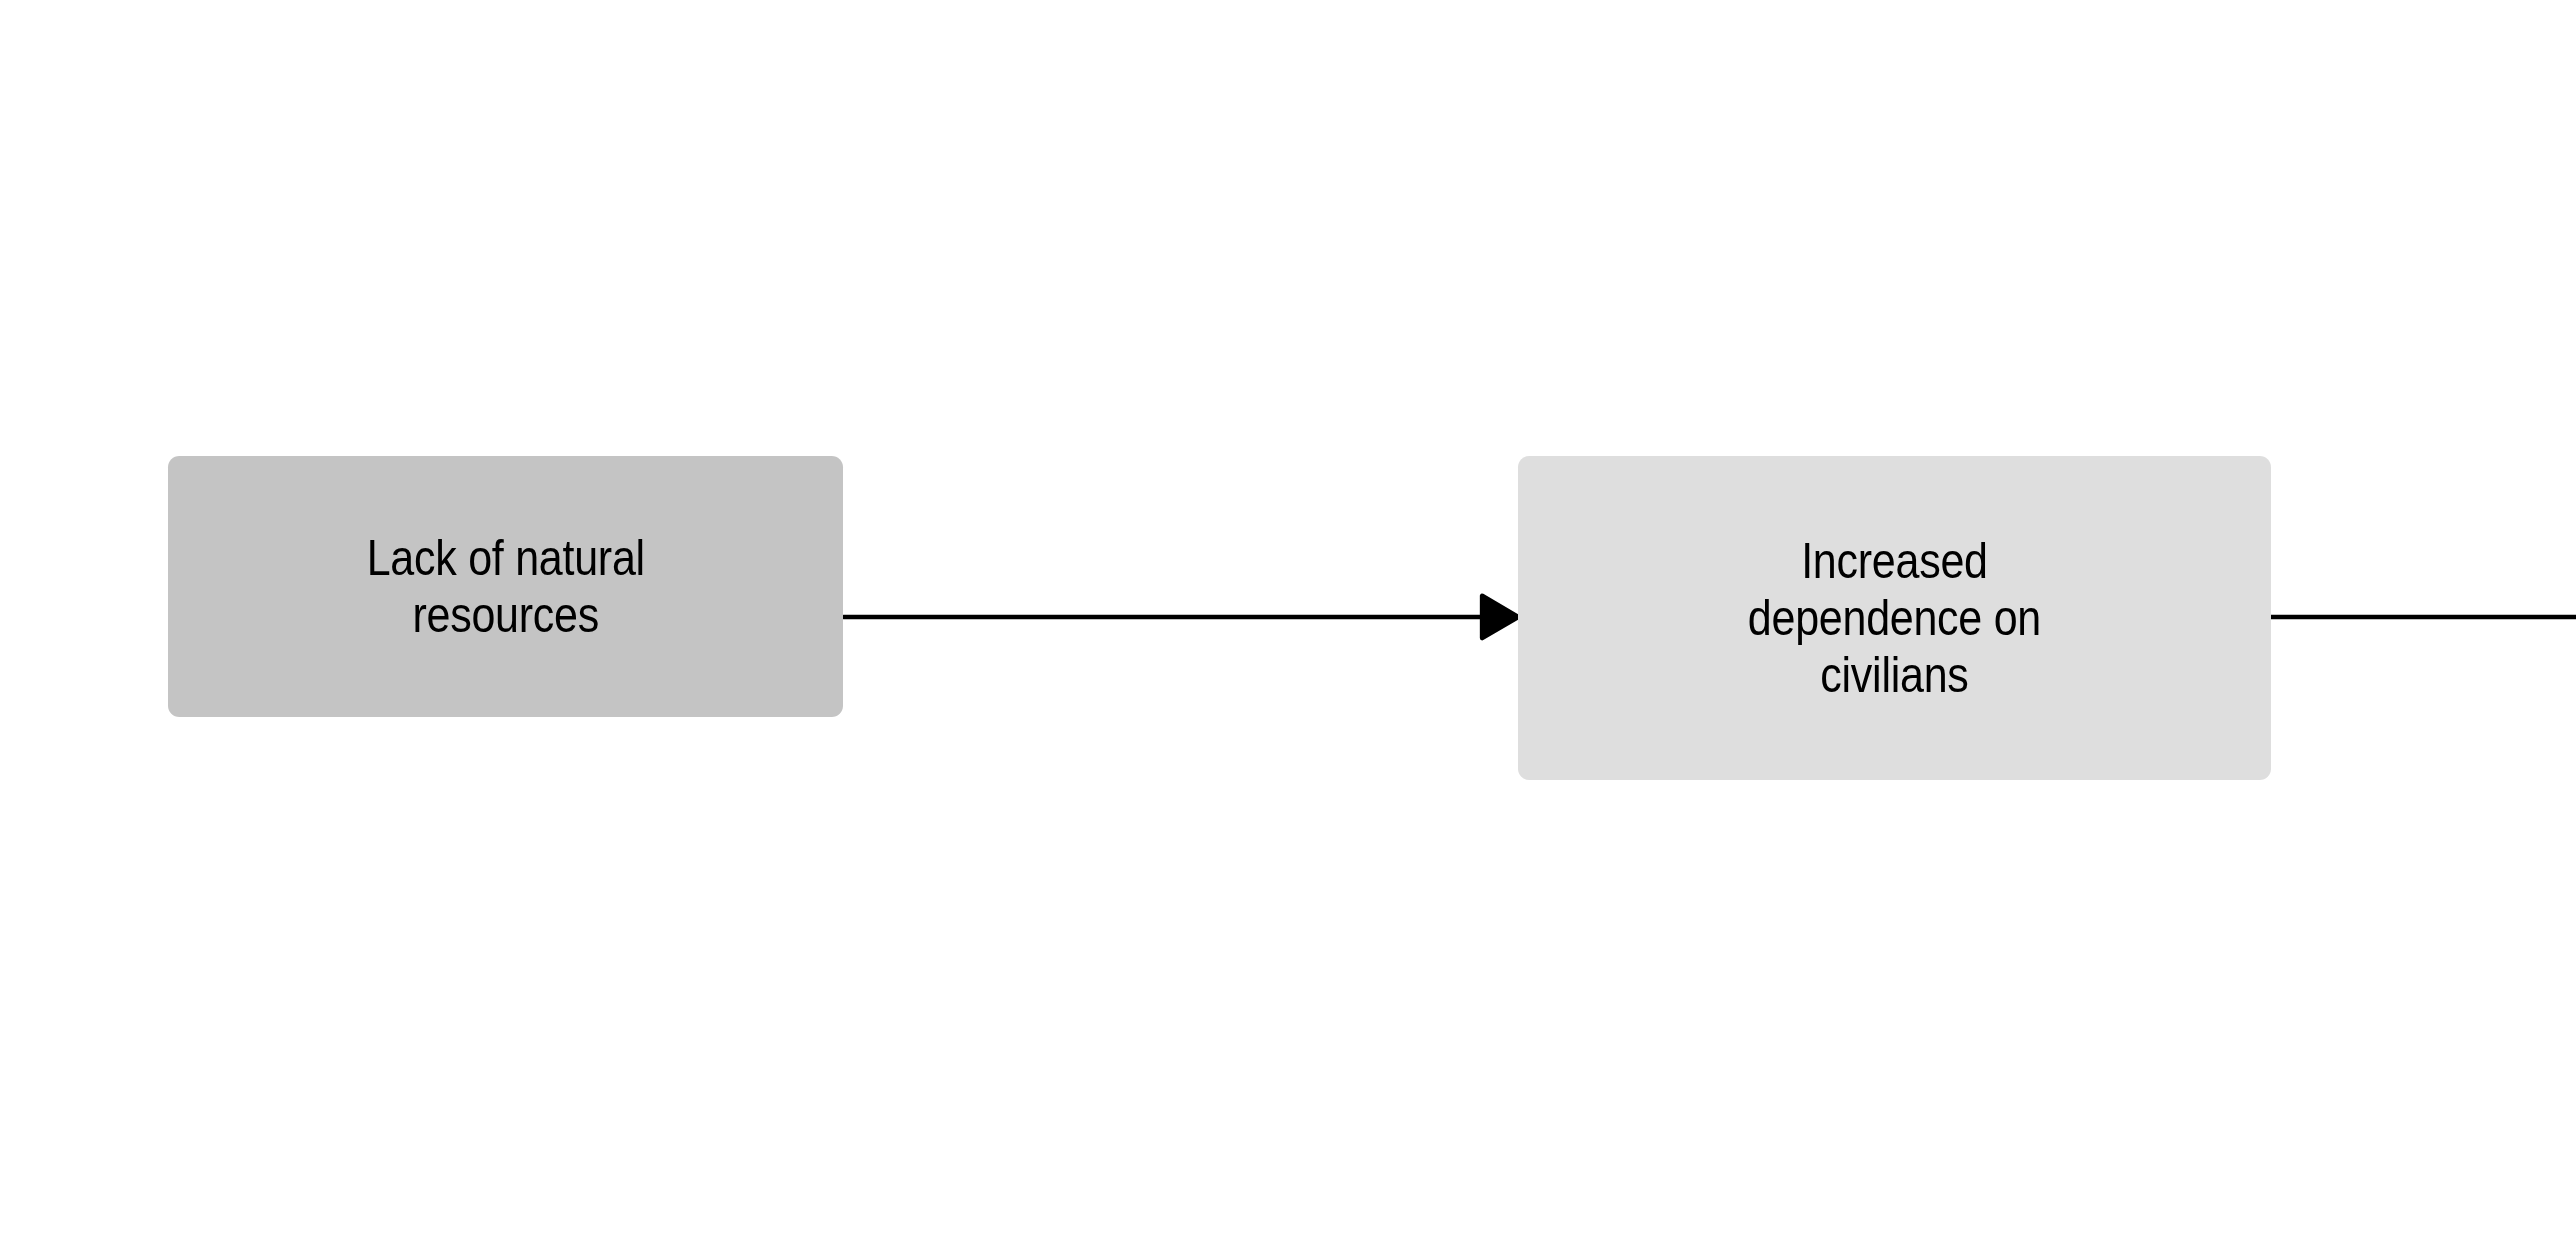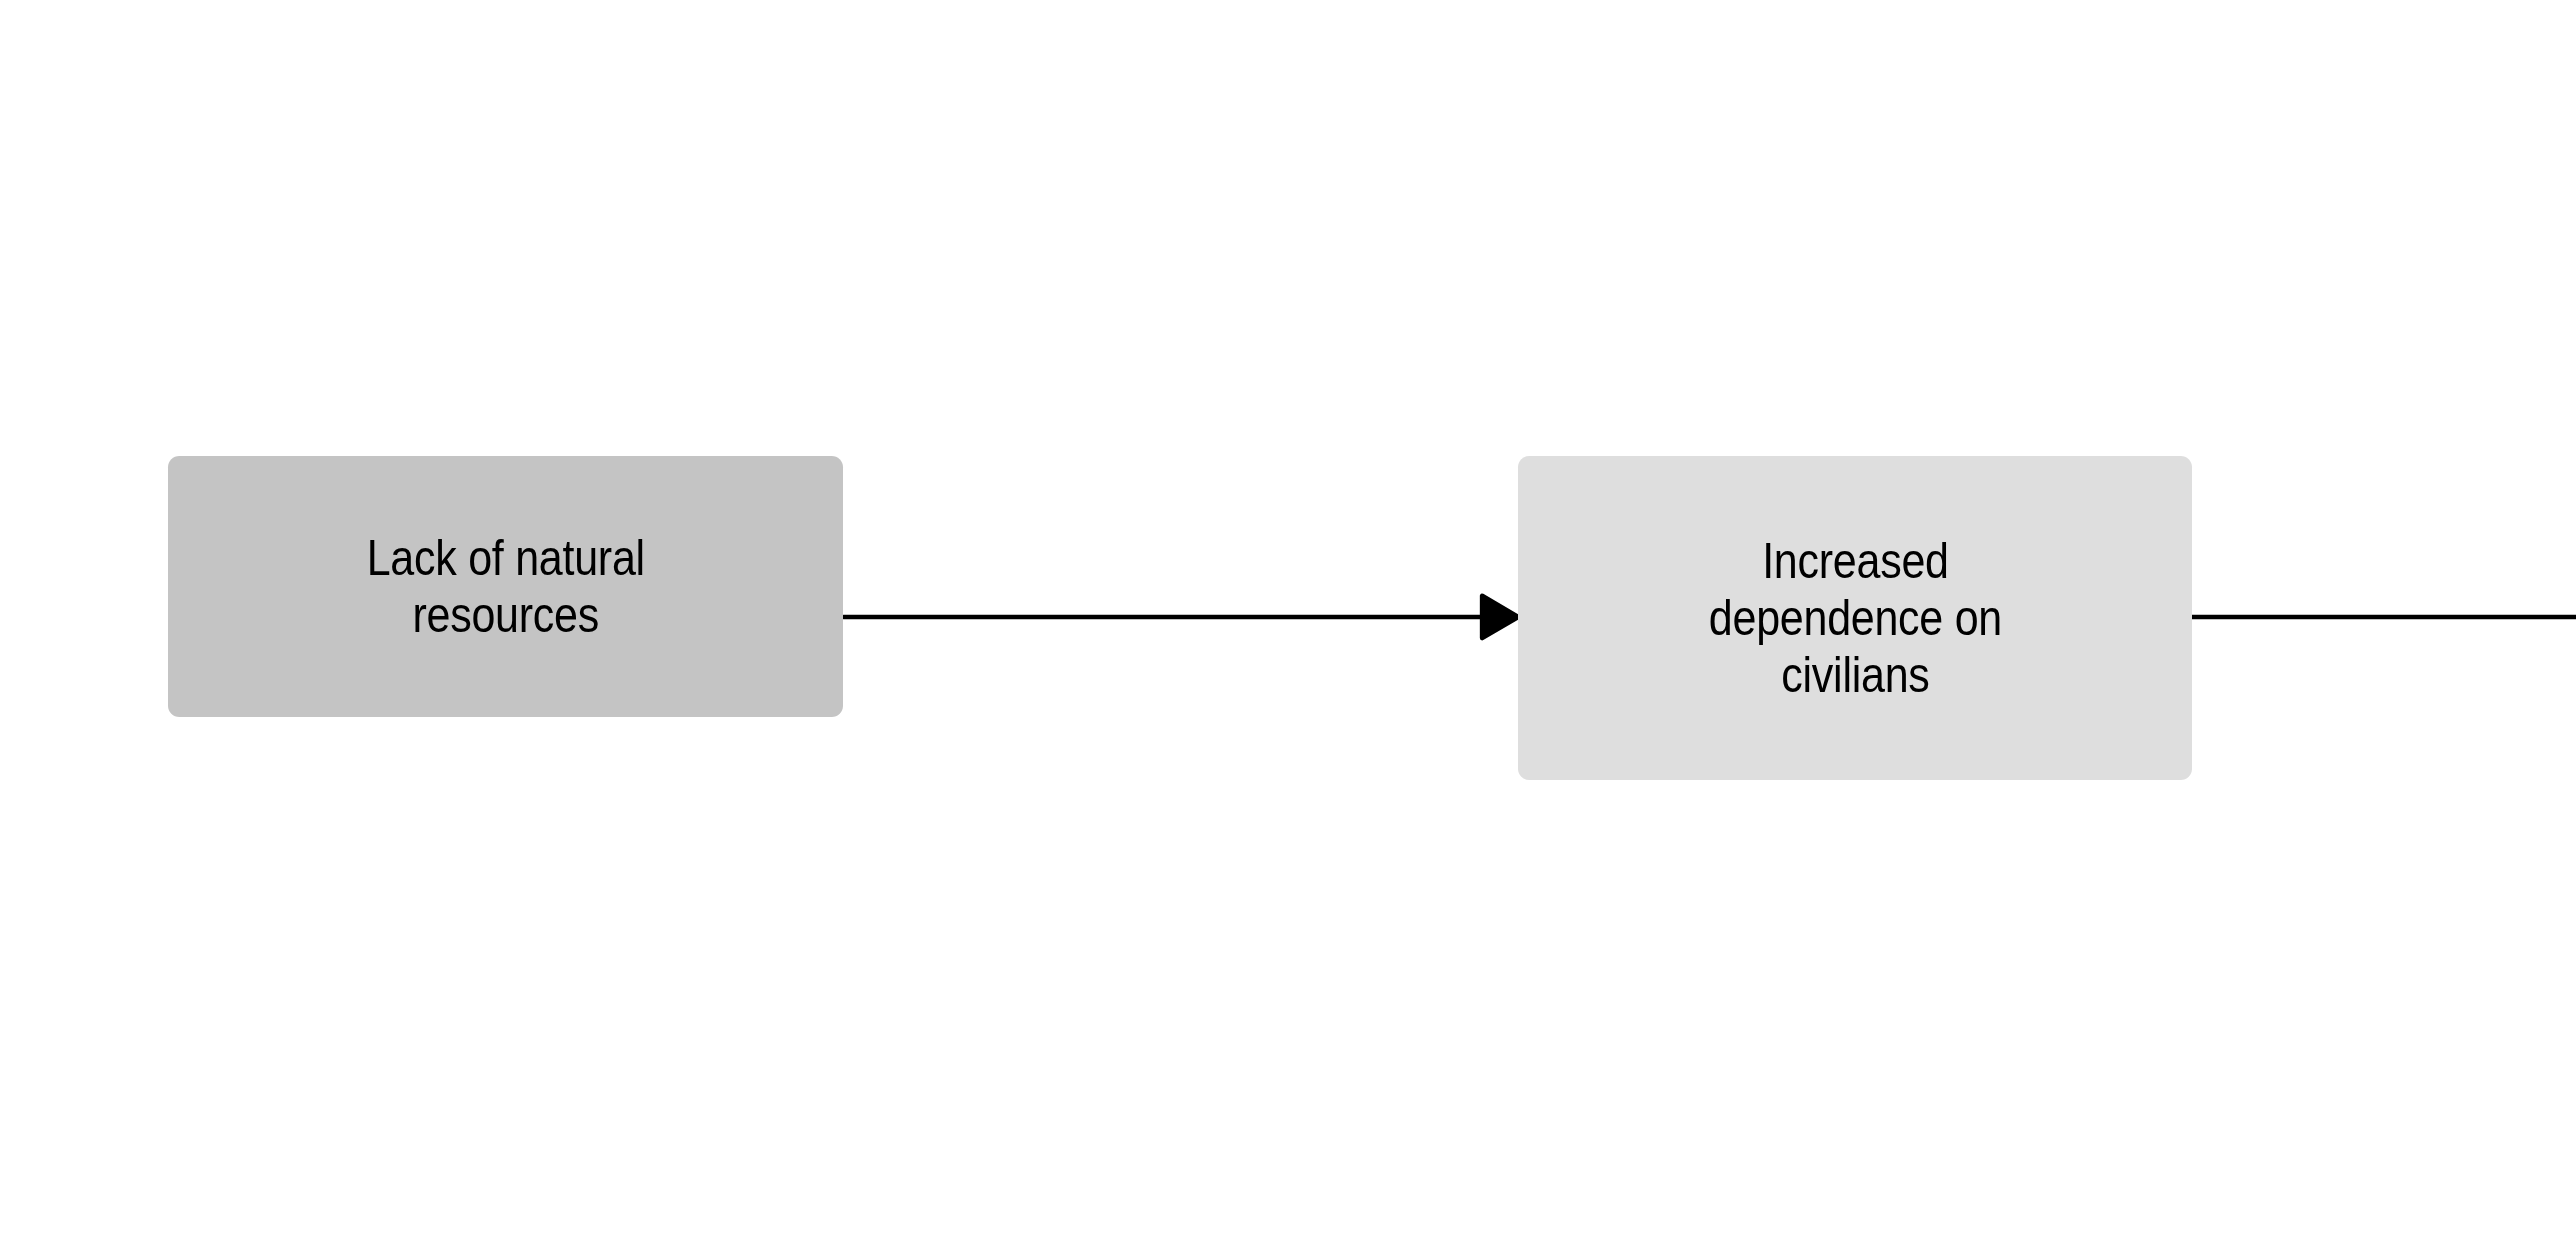--- a/index.html
+++ b/index.html
@@ -61,20 +61,20 @@
       <line x1="4255" y1="1198" x2="5506" y2="1198" stroke="#000000" stroke-width="9" stroke-linecap="round"></line>
       <path d="M 5563 1198 L 5493 1157 L 5493 1239 Z" fill="#000000" stroke="#000000" stroke-width="9" stroke-linejoin="round"></path>
     </g>
   </svg>
 
   <div class="node-box" style="left:168px; top:456px; width:675px; height:261px; background:#c4c4c4;">
     <span class="node-label">Lack of natural
 resources</span>
   </div>
 
-  <div class="node-box" style="left:1518px; top:456px; width:674px; height:324px; background:#dedede;">
+  <div class="node-box" style="left:1518px; top:456px; width:753px; height:324px; background:#dedede;">
     <span class="node-label">Increased
 dependence on
 civilians</span>
   </div>
 
 </div>
 
 
 </body></html>

